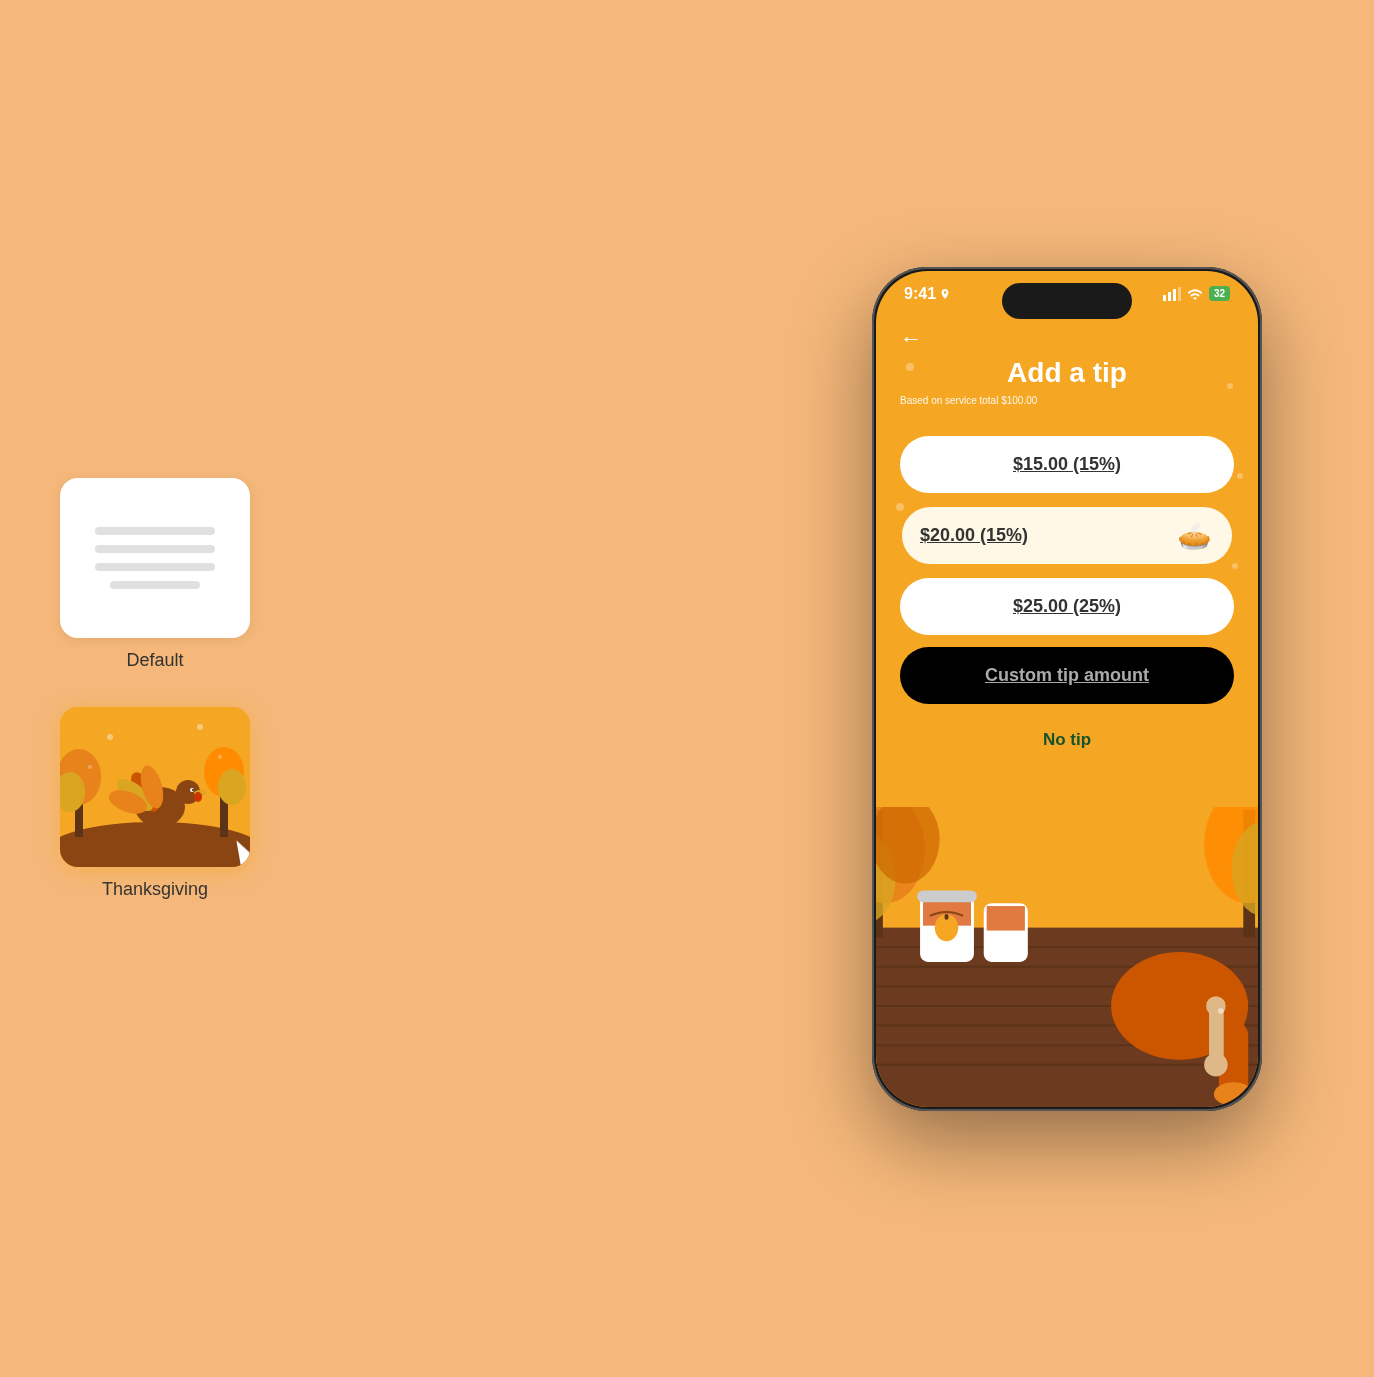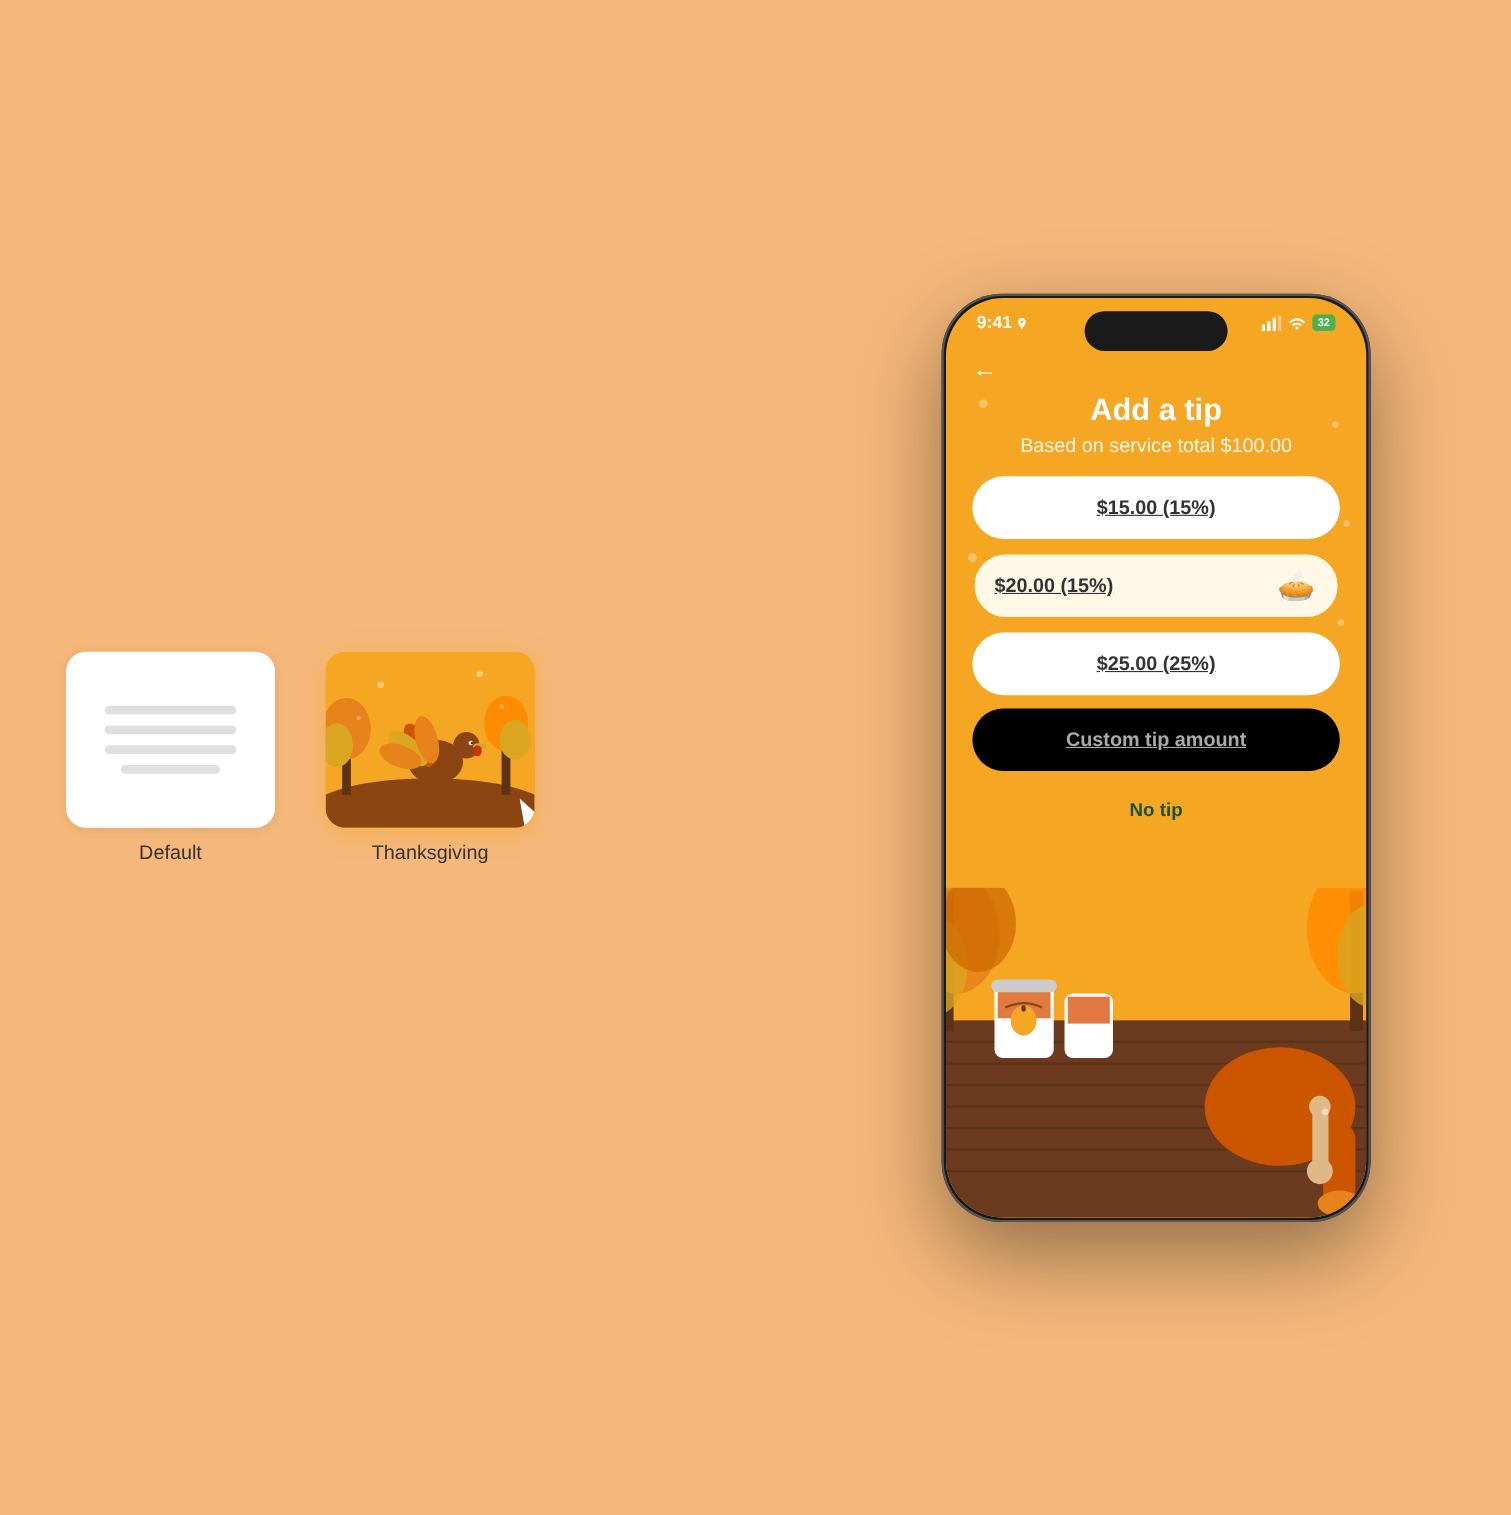--- a/index.html
+++ b/index.html
@@ -14,23 +14,23 @@
       position: relative;
     }
 
     
     .left-panel {
       position: absolute;
       left: 60px;
       top: 50%;
       transform: translateY(-50%);
       display: flex;
-      flex-direction: row;
-      align-items: center;
-      gap: 46px;
+      flex-direction: column;
+      align-items: center;
+      gap: 36px;
     }
 
     .theme-option {
       display: flex;
       flex-direction: column;
       align-items: center;
       gap: 12px;
     }
 
     .theme-card {
@@ -79,21 +79,21 @@
       background: linear-gradient(135deg, #F5A623 0%, #E8821A 100%);
       position: relative;
       display: flex;
       align-items: center;
       justify-content: center;
     }
 
     
     .phone-container {
       position: absolute;
-      right: 128px;
+      right: 112px;
       top: 50%;
       transform: translateY(-50%);
     }
 
     .phone {
       width: 390px;
       height: 844px;
       background: #1a1a1a;
       border-radius: 55px;
       padding: 4px;
@@ -182,24 +182,23 @@
 
     .tip-title {
       font-size: 28px;
       font-weight: 700;
       color: white;
       text-align: center;
       margin-bottom: 6px;
     }
 
     .tip-subtitle {
-      font-size: 18px;
+      font-size: 10px;
       color: rgba(255,255,255,0.9);
-      text-align: center;
-      margin-bottom: 17px;
+      margin-bottom: 30px;
     }
 
     
     .dot {
       position: absolute;
       border-radius: 50%;
       background: rgba(255,255,255,0.3);
     }
 
     

